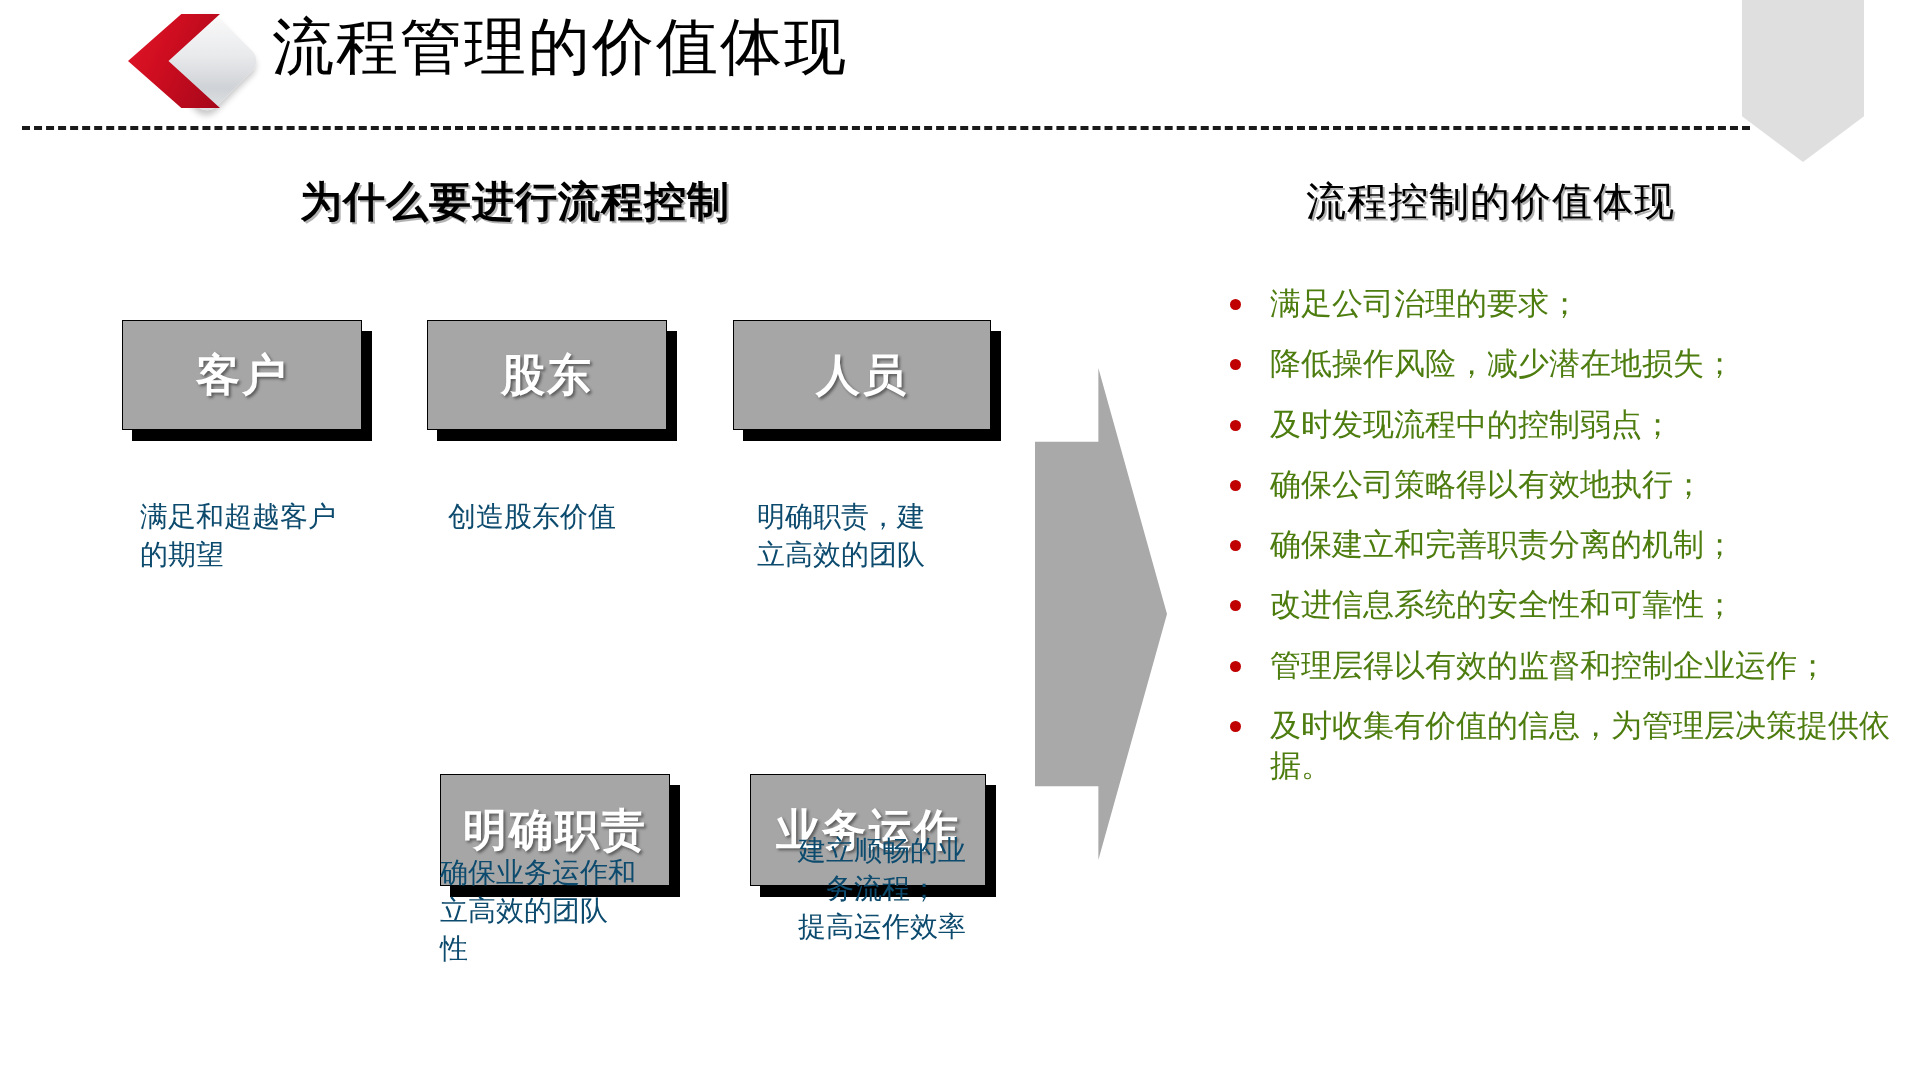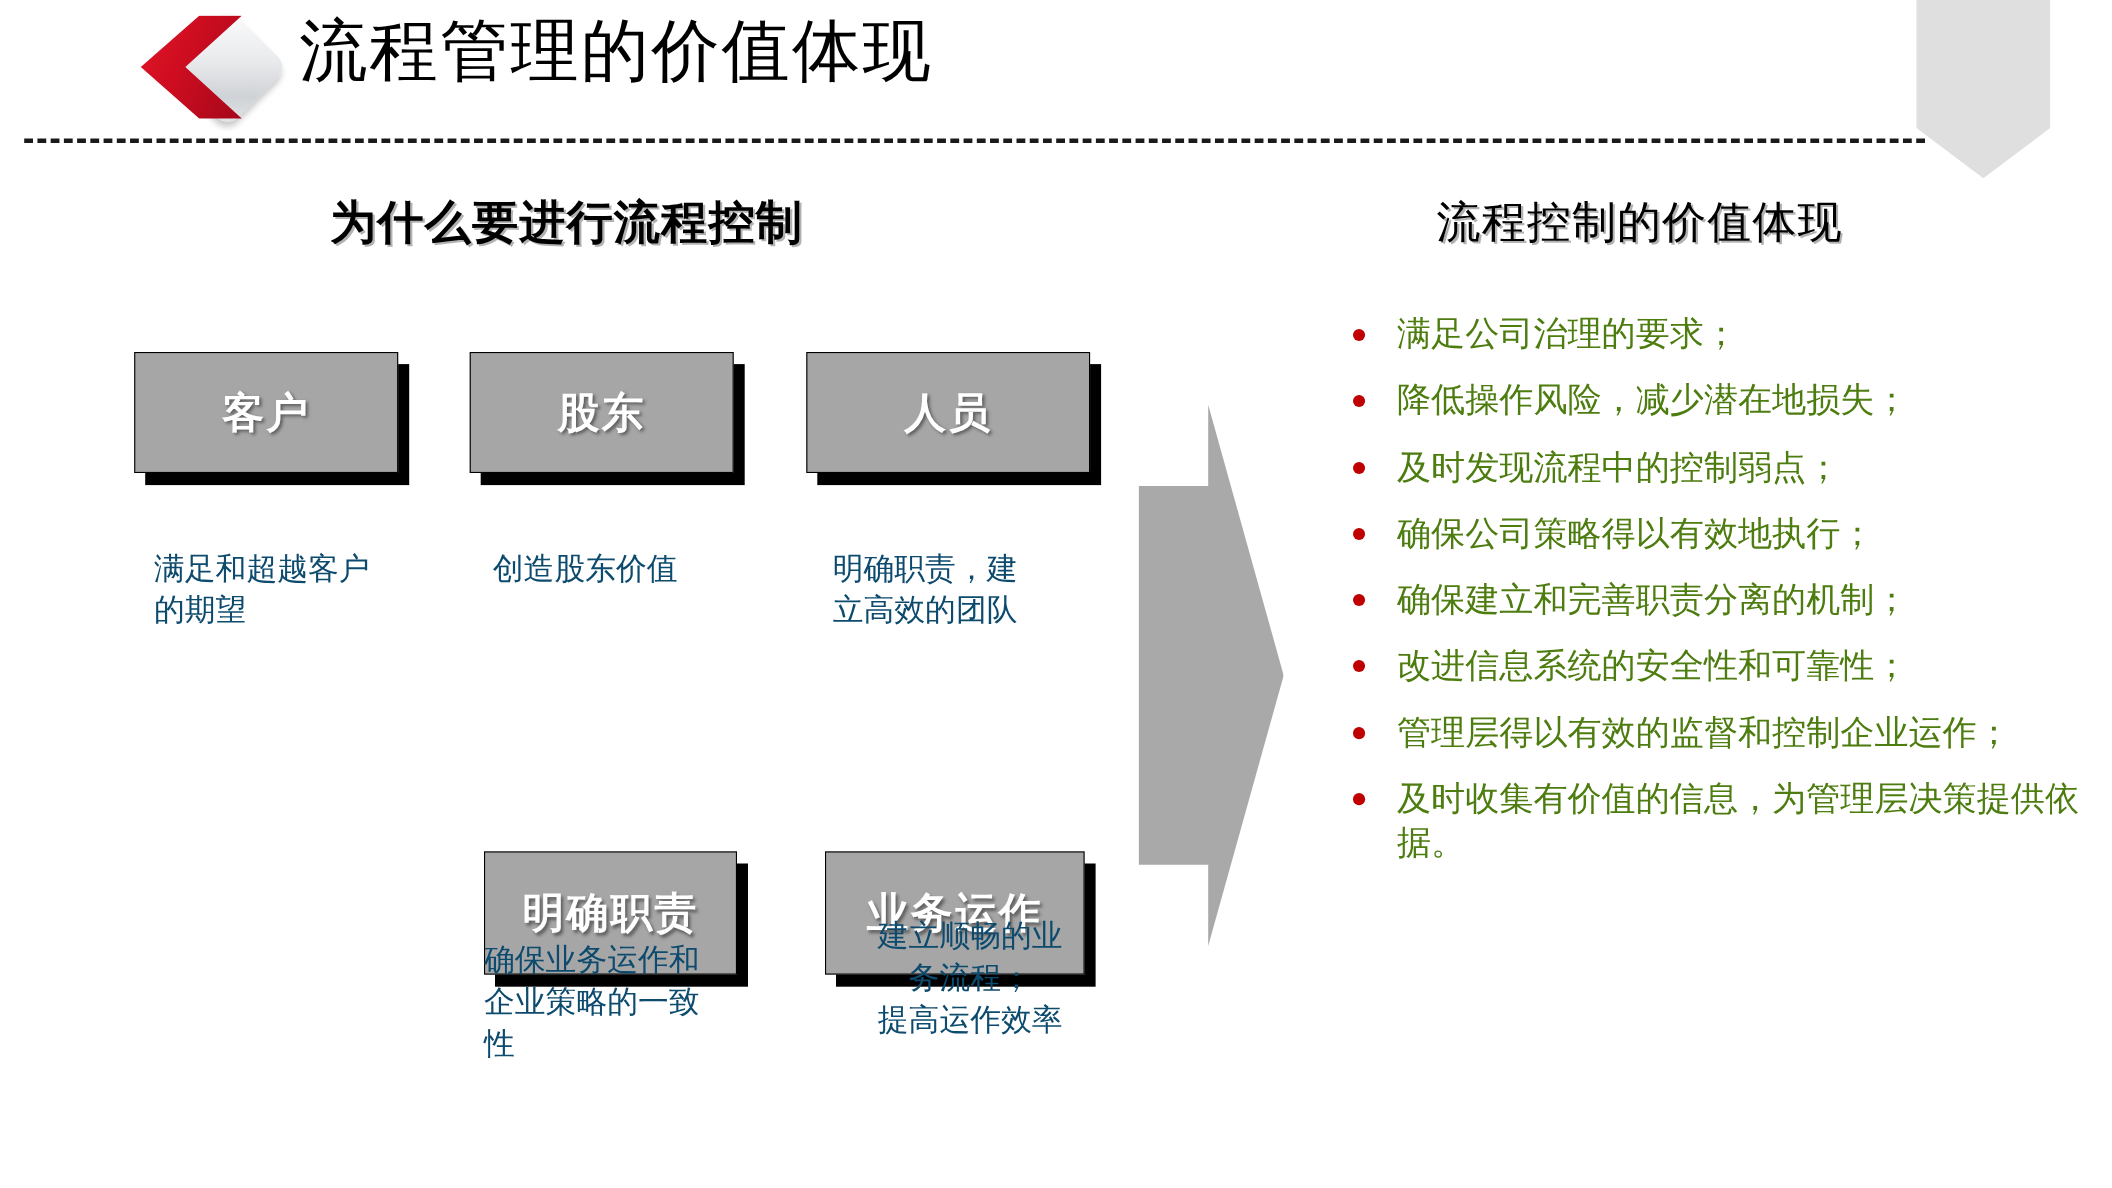--- a/index.html
+++ b/index.html
@@ -105,21 +105,21 @@
     position: absolute;
     background: #a6a6a6;
     border: 1.5px solid #000000;
     box-shadow: 10px 11px 0 #000000;
     display: flex;
     align-items: center;
     justify-content: center;
   }
   .concept-box .box-label {
     color: #ffffff;
-    font-size: 38px;
+    font-size: 44px;
     font-weight: bold;
     letter-spacing: 2px;
     text-shadow: 2px 2px 3px rgba(0,0,0,0.45);
     white-space: nowrap;
   }
   .concept-caption {
     position: absolute;
     font-size: 28px;
     line-height: 1.36;
     color: #0c4a6e;
@@ -231,21 +231,21 @@
   <div class="concept-box" id="box-personnel">
     <span class="box-label">人员</span>
   </div>
   <div class="concept-caption" id="caption-personnel">明确职责，建
 立高效的团队</div>
 
   <div class="concept-box" id="box-strategy">
     <span class="box-label">明确职责</span>
   </div>
   <div class="concept-caption" id="caption-strategy">确保业务运作和
-企业策略的一致
+立高效的团队
 性</div>
 
   <div class="concept-box" id="box-operations">
     <span class="box-label">业务运作</span>
   </div>
   <div class="concept-caption" id="caption-operations">建立顺畅的业
 务流程；
 提高运作效率</div>
 </div>
 

